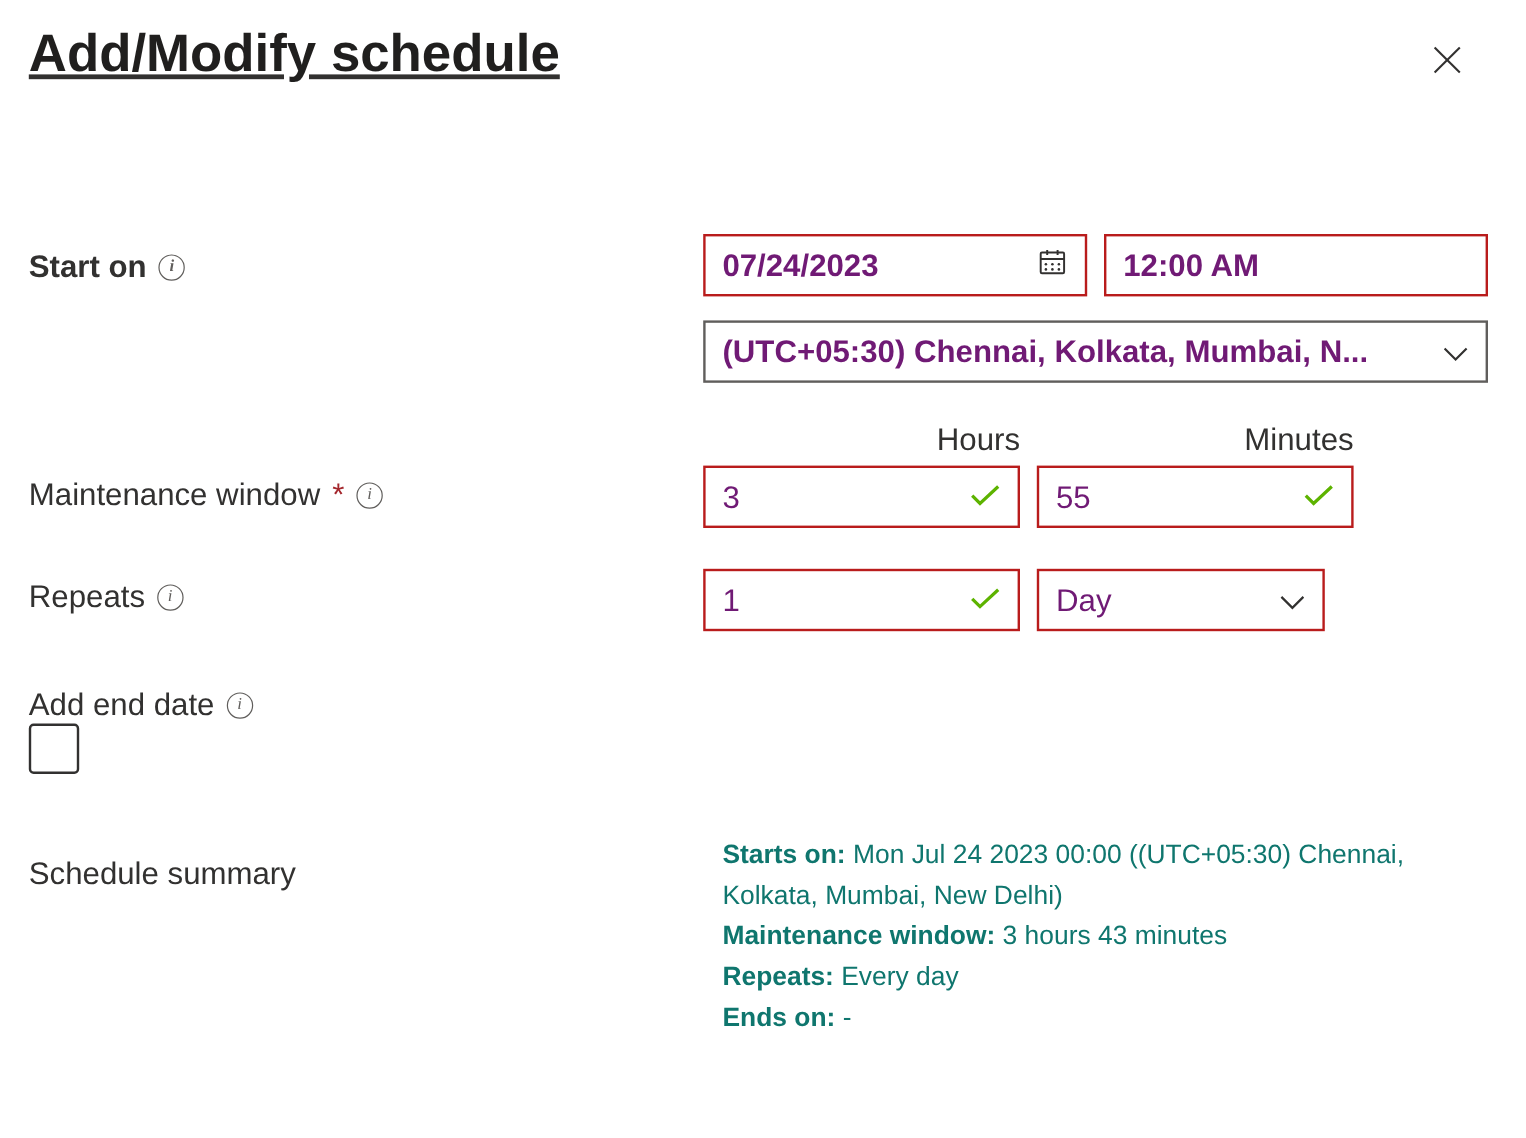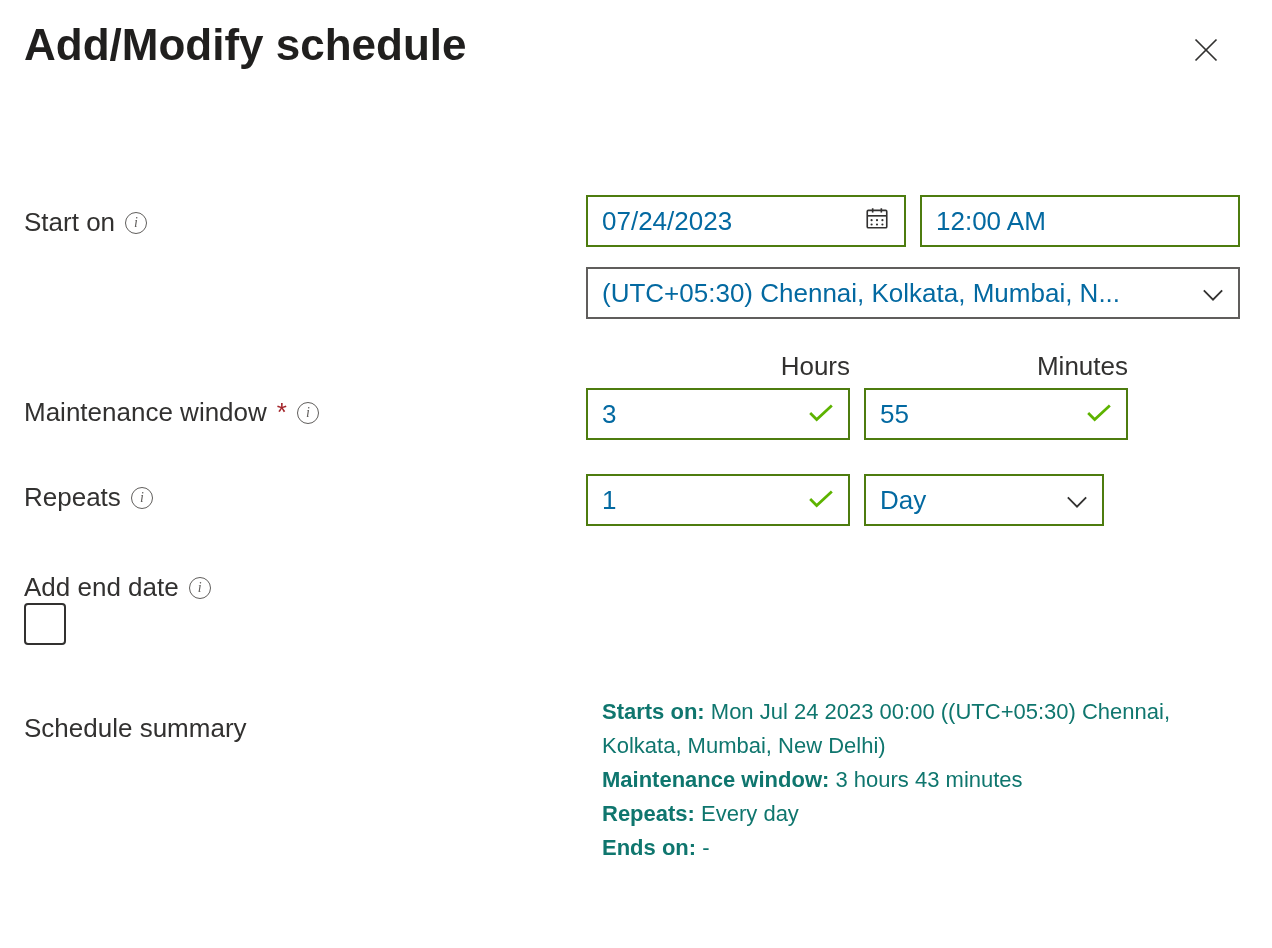--- a/index.html
+++ b/index.html
@@ -12,20 +12,21 @@
       background: #fff;
       padding: 20px 24px;
       color: #323130;
       width: 1272px;
     }
     .header {
       display: flex;
       justify-content: space-between;
       align-items: flex-start;
       margin-bottom: 120px;
+      text-decoration: underline;
     }
     .title {
       font-size: 44px;
       font-weight: 600;
       color: #201f1e;
     }
     .close-btn {
       background: none;
       border: none;
       cursor: pointer;
@@ -91,25 +92,25 @@
     }
     .field-label {
       font-size: 26px;
       color: #323130;
       text-align: right;
     }
     .input-box {
       display: flex;
       align-items: center;
       height: 52px;
-      border: 2px solid #4d7c0f;
+      border: 2px solid #b91c1c;
       background: #fff;
       font-size: 26px;
       padding: 0 14px;
-      color: #0369a1;
+      color: #701a75;
     }
     .input-box.gray {
       border-color: #605e5c;
     }
     .input-text {
       flex: 1;
       white-space: nowrap;
       overflow: hidden;
       text-overflow: ellipsis;
     }
@@ -150,21 +151,21 @@
     .summary-text {
       font-size: 22px;
       line-height: 1.55;
       color: #0f766e;
       max-width: 640px;
       padding-left: 16px;
     }
     .summary-text b {
       font-weight: 700;
     }
-    .row-starton { margin-bottom: 32px; }
+    .row-starton { margin-bottom: 32px; font-weight: bold; }
     .row-maint { margin-bottom: 34px; }
     .row-repeats { margin-bottom: 38px; }
     .row-enddate { margin-bottom: 50px; flex-direction: column; }
     .row-starton .label-col,
     .row-maint .label-col { padding-top: 12px; }
     .row-maint .label-col,
     .row-repeats .label-col,
     .row-enddate .label-col { padding-top: 8px; }
     .row-summary .label-col { padding-top: 4px; margin-top: 14px; }
     .row-maint .label-col { align-self: flex-end; padding-bottom: 12px; }

